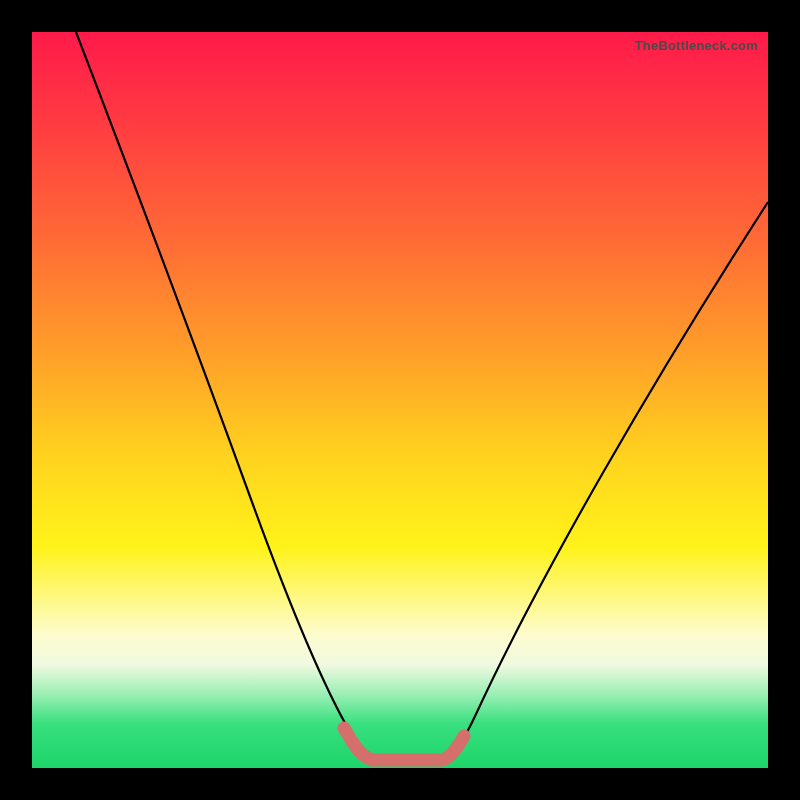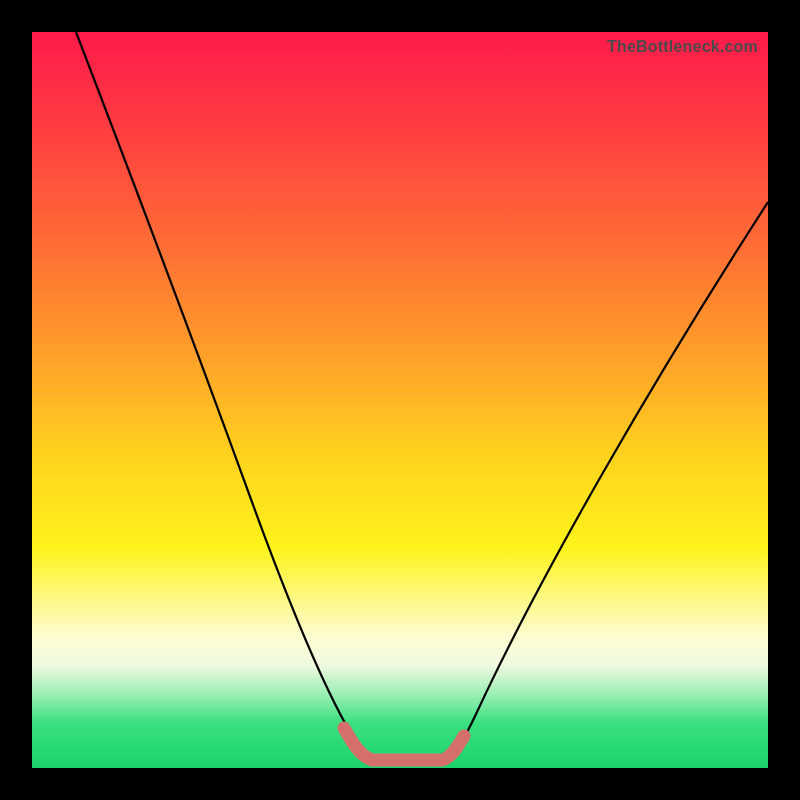--- a/index.html
+++ b/index.html
@@ -35,21 +35,21 @@
       #f0f9e0 86%,
       #9aefb4 90%,
       #38e07e 94%,
       #1cd46a 100%);
   }
   .watermark {
     position: absolute;
     top: 6px;
     right: 10px;
     font-family: Arial, Helvetica, sans-serif;
-    font-size: 16px;
+    font-size: 13px;
     font-weight: 600;
     color: #4a4a4a;
     letter-spacing: 0.2px;
     user-select: none;
   }
   svg.curve {
     position: absolute;
     left: 0;
     top: 0;
   }

